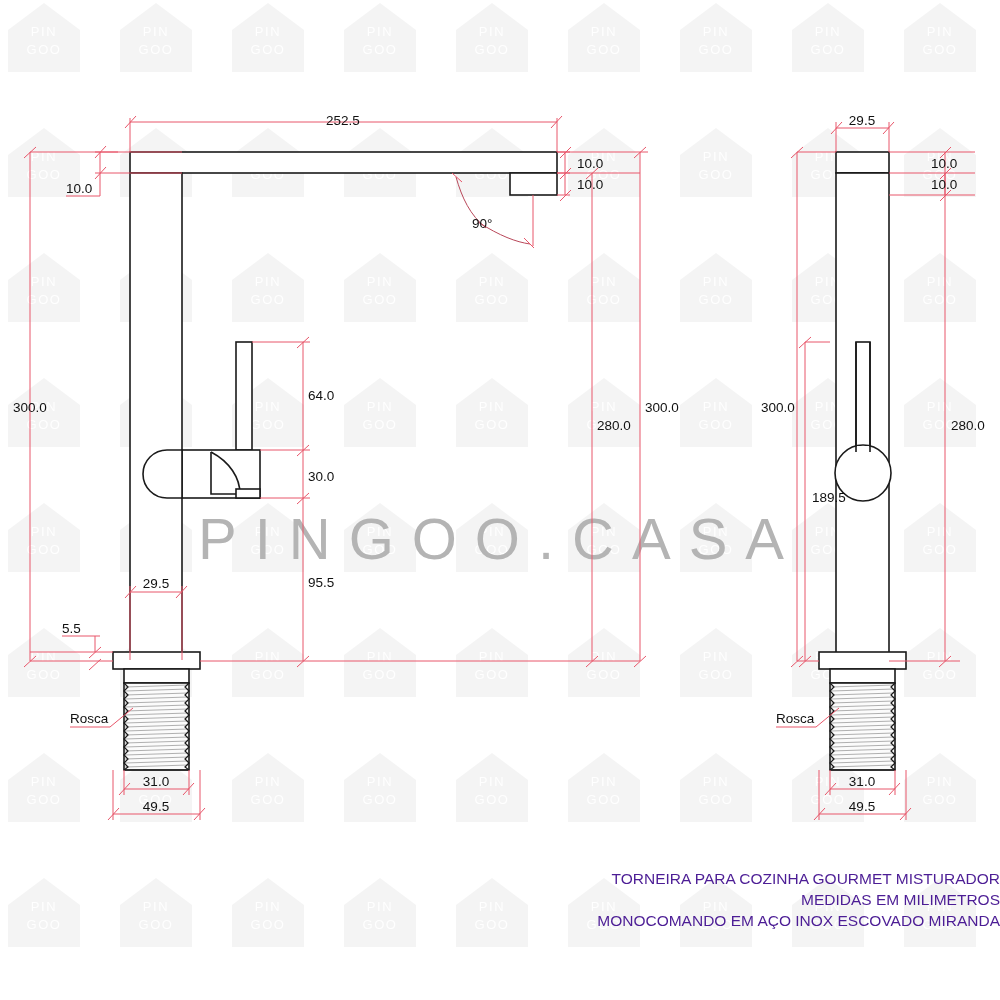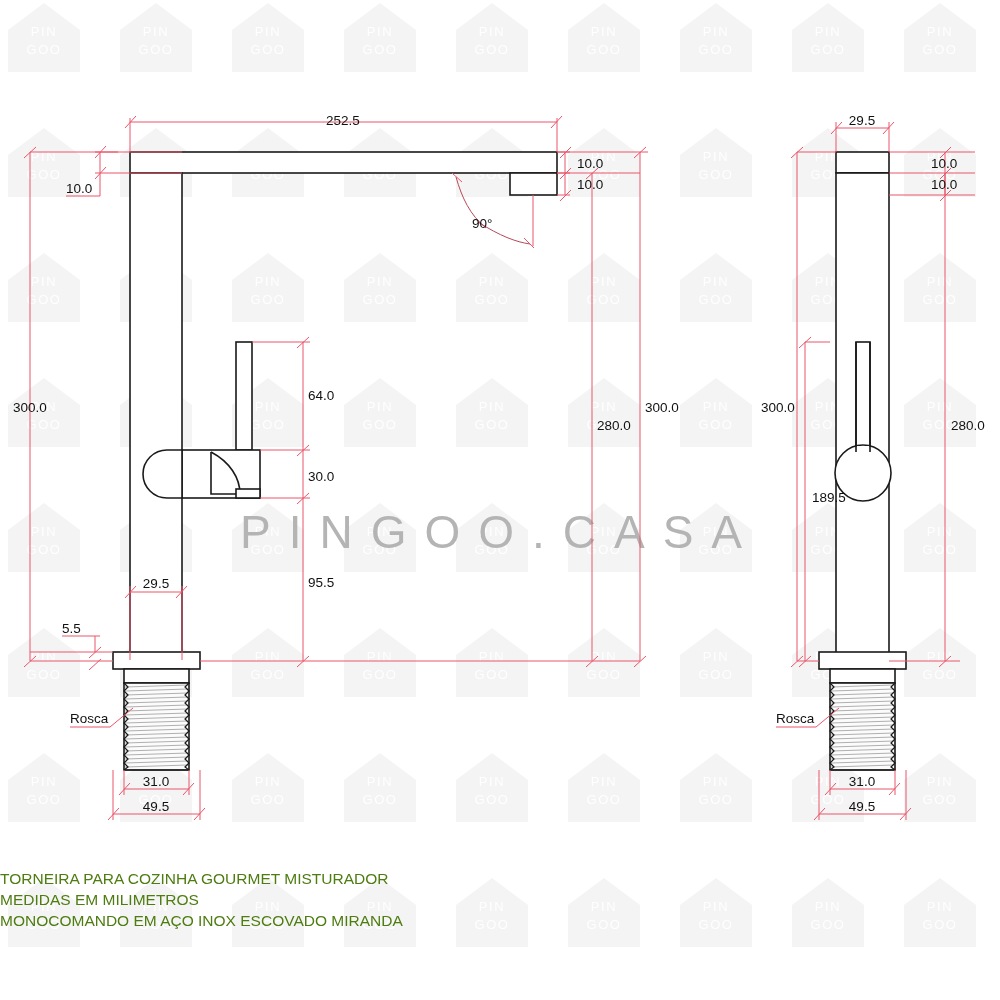--- a/index.html
+++ b/index.html
@@ -29,38 +29,38 @@
     z-index: 2;
   }
   #brand-watermark {
     position: absolute;
     left: 0;
     right: 0;
     top: 505px;
     z-index: 1;
     text-align: center;
     font-family: "Liberation Sans", sans-serif;
-    font-size: 46px;
+    font-size: 58px;
     letter-spacing: 18px;
     font-weight: 400;
     color: #b4b4b4;
     pointer-events: none;
     user-select: none;
   }
   #caption {
     position: absolute;
     left: 0;
     right: 0;
     top: 868px;
     z-index: 3;
-    text-align: left;
+    text-align: right;
     font-family: "Liberation Sans", sans-serif;
     font-size: 15.5px;
     line-height: 21px;
-    color: #4d7c0f;
+    color: #4c1d95;
   }
   .cap-line { display: block; }
   svg text {
     font-family: "Liberation Sans", sans-serif;
   }
 </style>
 </head>
 <body>
 
 <div id="page">

